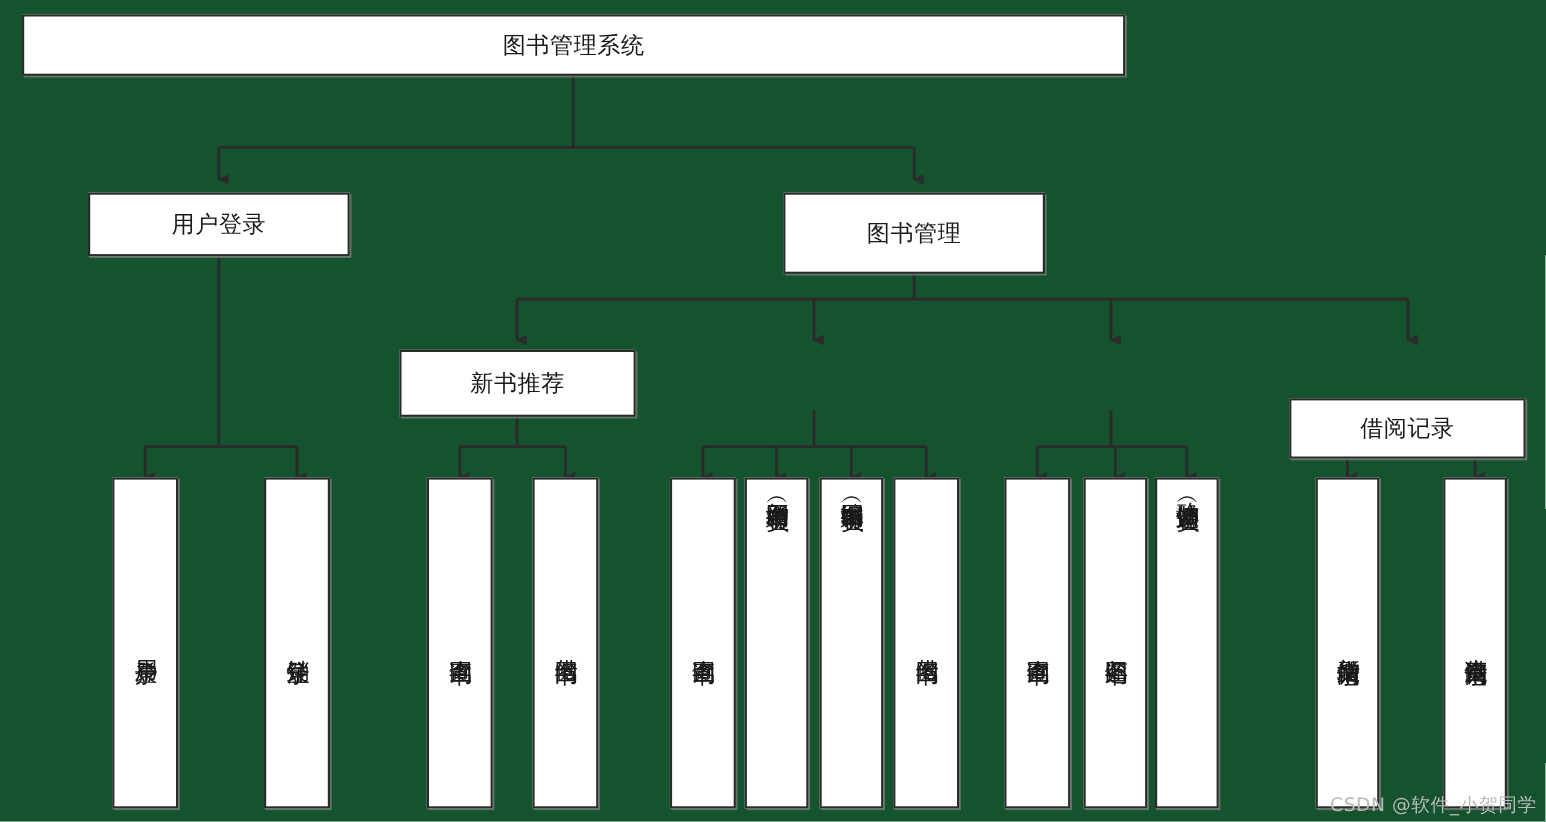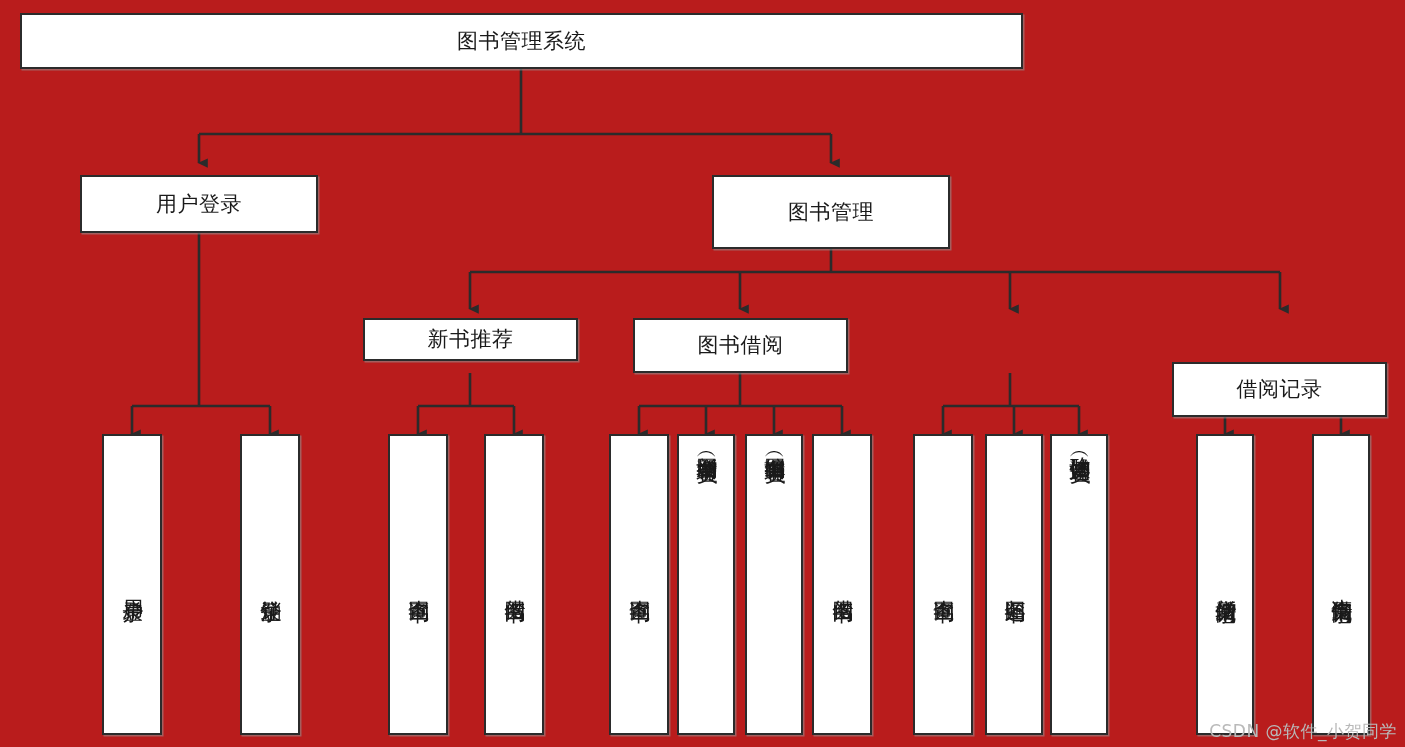--- a/index.html
+++ b/index.html
@@ -9,21 +9,21 @@
     background: #ffffff;
   }
   body {
     font-family: "DejaVu Sans", "Liberation Sans", sans-serif;
     color: #1a1a1a;
   }
   #canvas {
     position: relative;
     width: 1405px;
     height: 747px;
-    background: #b91c1c;
+    background: #14532d;
     overflow: hidden;
   }
   #edges {
     position: absolute;
     left: 0;
     top: 0;
     width: 1405px;
     height: 747px;
     pointer-events: none;
   }
@@ -142,27 +142,24 @@
   </div>
 
   <div class="node horizontal" style="left:80px; top:175px; width:238px; height:58px;">
     <span class="node-label">用户登录</span>
   </div>
 
   <div class="node horizontal" style="left:712px; top:175px; width:238px; height:74px;align-items:center;">
     <span class="node-label">图书管理</span>
   </div>
 
-  <div class="node horizontal" style="left:363px; top:318px; width:215px; height:43px;justify-content:center;">
+  <div class="node horizontal" style="left:363px; top:318px; width:215px; height:61px;justify-content:center;">
     <span class="node-label">新书推荐</span>
   </div>
 
-  <div class="node horizontal" style="left:633px; top:318px; width:215px; height:55px;">
-    <span class="node-label">图书借阅</span>
-  </div>
 
 
   <div class="node horizontal" style="left:1172px; top:318px; width:215px; height:55px;margin-top:44px;">
     <span class="node-label">借阅记录</span>
   </div>
 
   <div class="node vertical leaf-mid" style="left:102px; top:434px; width:60px; height:301px;">
     <span class="node-label">用户登录</span>
   </div>
 

